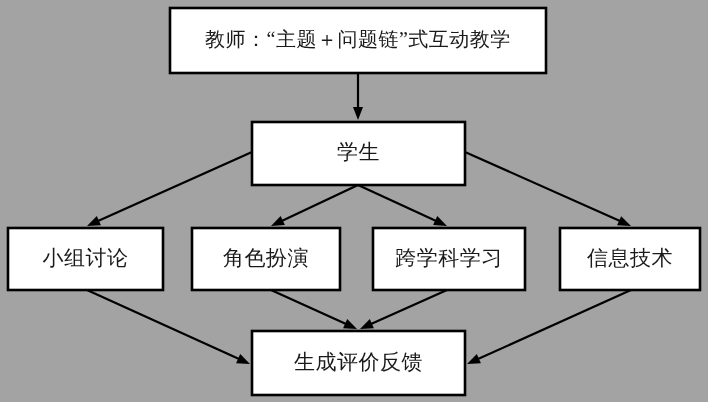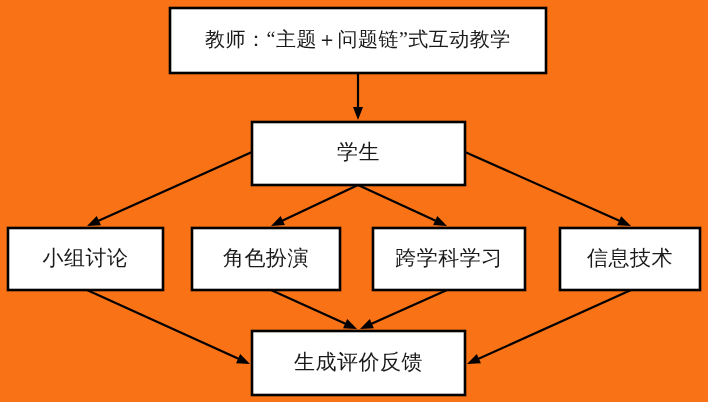--- a/index.html
+++ b/index.html
@@ -10,21 +10,21 @@
   body {
     width: 708px;
     height: 402px;
     font-family: "Liberation Serif", "DejaVu Serif", serif;
     overflow: hidden;
   }
   #diagram-root {
     position: relative;
     width: 708px;
     height: 402px;
-    background: #f97316;
+    background: #a3a3a3;
   }
   svg.diagram-canvas {
     position: absolute;
     left: 0;
     top: 0;
     width: 708px;
     height: 402px;
     display: block;
   }
   .node-rect {

